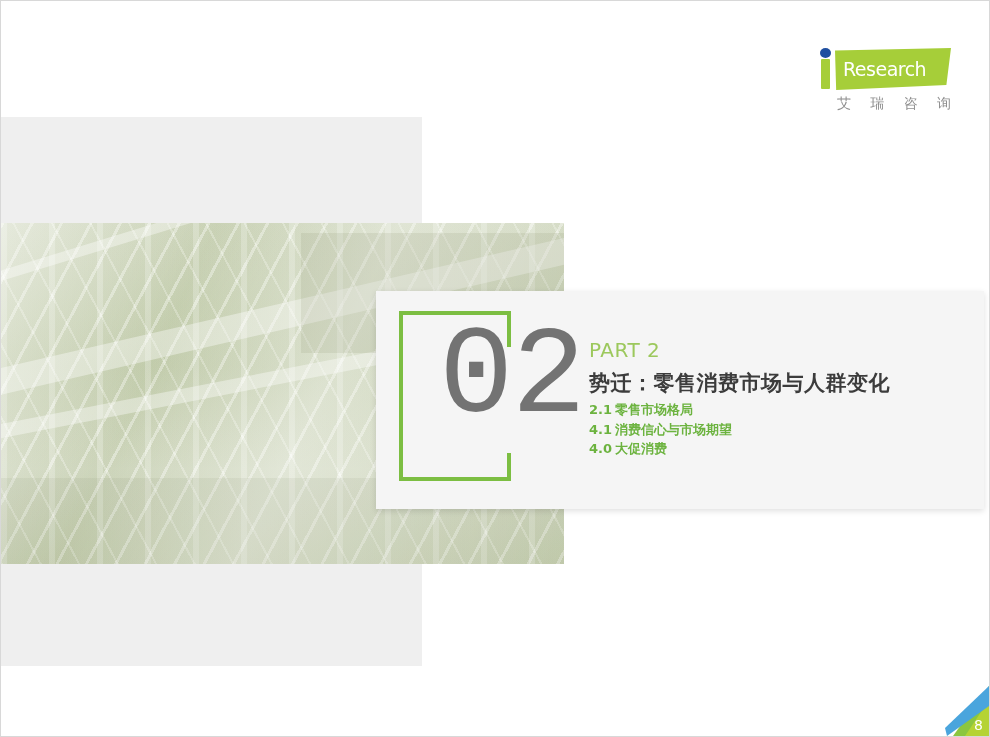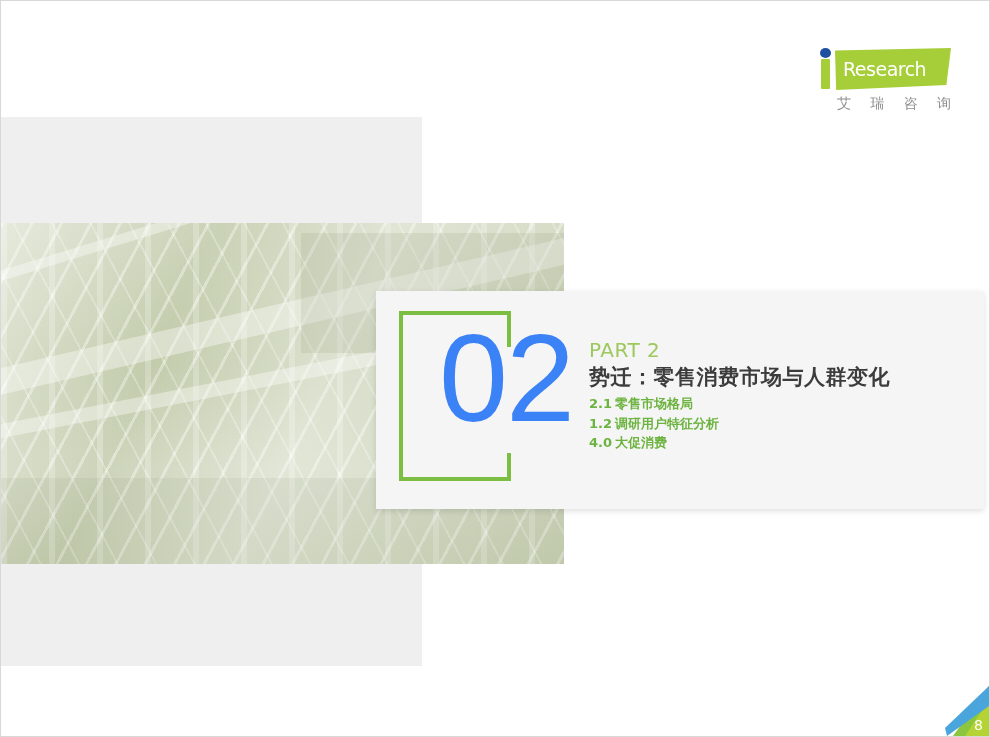--- a/index.html
+++ b/index.html
@@ -131,41 +131,41 @@
     right: -6px; top: 32px;
     width: 10px; height: 106px;
     background: #f5f5f5;
   }
   .numeral {
     position: absolute;
     left: 438px; top: 315px;
     font-size: 124px;
     line-height: 124px;
     font-weight: 300;
-    color: #3b82f6;
-    font-family: Liberation Sans, sans-serif;
+    color: #737373;
+    font-family: Liberation Mono, monospace;
     letter-spacing: -2px;
   }
 
   
   .txt {
     position: absolute;
     left: 588px; top: 336px;
     width: 390px;
   }
   .part-label {
     font-size: 20px;
     line-height: 26px;
     color: #9cc85c;
     font-weight: 400;
     letter-spacing: 0.5px;
     font-family: "DejaVu Sans", sans-serif;
   }
   .main-title {
-    margin-top: 0;
+    margin-top: 6px;
     font-size: 21px;
     line-height: 28px;
     font-weight: 700;
     color: #3c3c3c;
     font-family: "DejaVu Sans", sans-serif;
     letter-spacing: 0.5px;
   }
   .sub-list { margin-top: 3px; }
   .sub-item {
     font-size: 13px;
@@ -235,21 +235,21 @@
   <div class="numeral">02</div>
 
   <div class="txt">
     <div class="part-label">PART 2</div>
     <div class="main-title">势迁：零售消费市场与人群变化</div>
     <div class="sub-list">
       <div class="sub-item">
         <span class="num">2.1</span><span>零售市场格局</span>
       </div>
       <div class="sub-item">
-        <span class="num">1.2</span><span>调研用户特征分析</span>
+        <span class="num">4.1</span><span>消费信心与市场期望</span>
       </div>
       <div class="sub-item">
         <span class="num">4.0</span><span>大促消费</span>
       </div>
     </div>
   </div>
 
   <div class="corner">
     <svg width="44" height="50" viewBox="0 0 44 50">
       <polygon points="44,0 44,50 8,50" fill="#8cc63f"></polygon>

